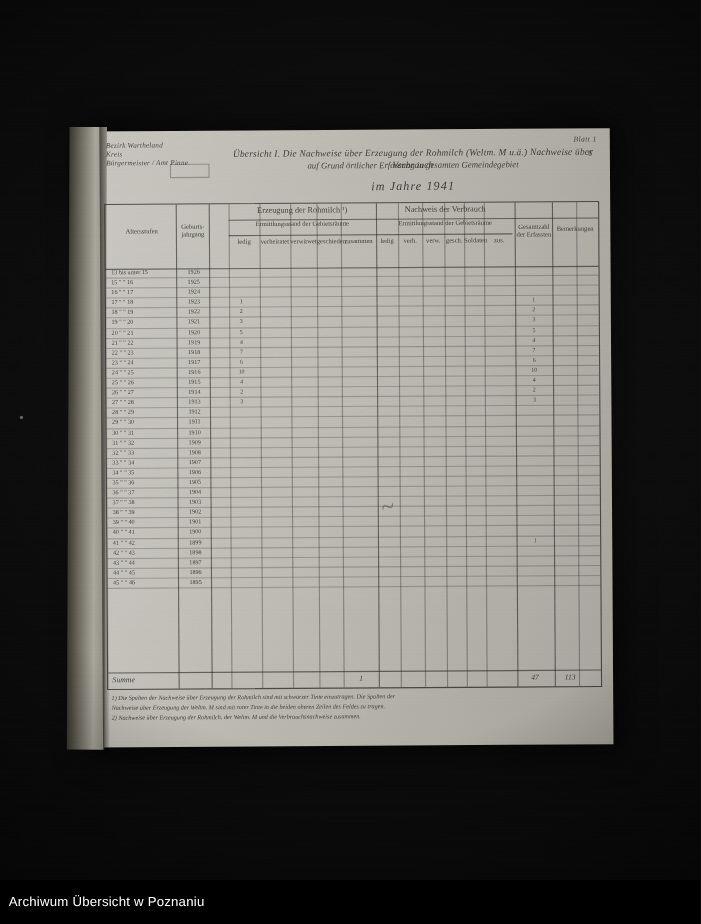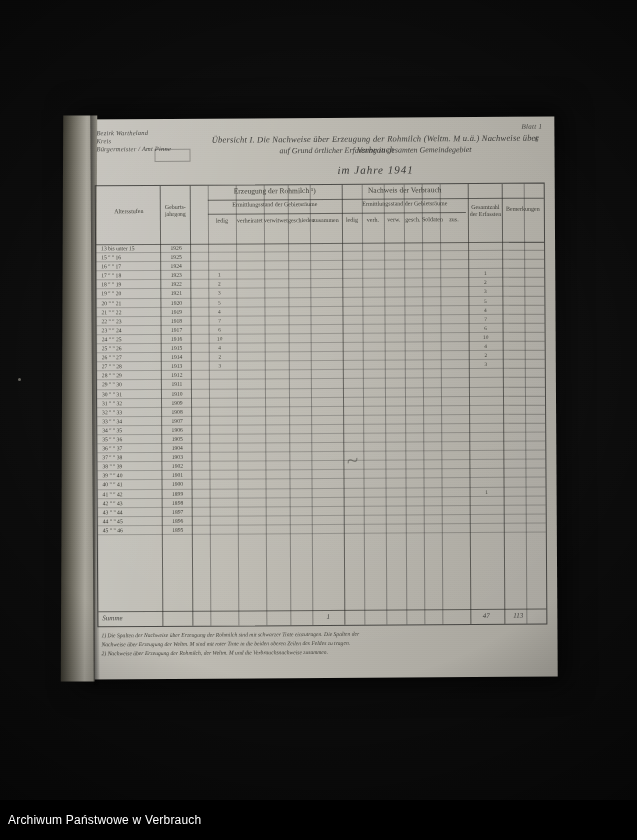--- a/index.html
+++ b/index.html
@@ -398,14 +398,14 @@
         <div>    Nachweise über Erzeugung der Weltm. M sind mit roter Tinte in die beiden oberen Zeilen des Feldes zu tragen.</div>
         <div>2) Nachweise über Erzeugung der Rohmilch, der Weltm. M und die Verbrauchsnachweise zusammen.</div>
       </div>
   </div>
 
   <div class="vignette"></div>
   <div class="grain"></div>
 </div>
 
 <div class="caption">
-  <span>Archiwum Państwowe w Verbrauch</span>
+  <span>Archiwum Übersicht w Poznaniu</span>
 </div>
 
 </body></html>

